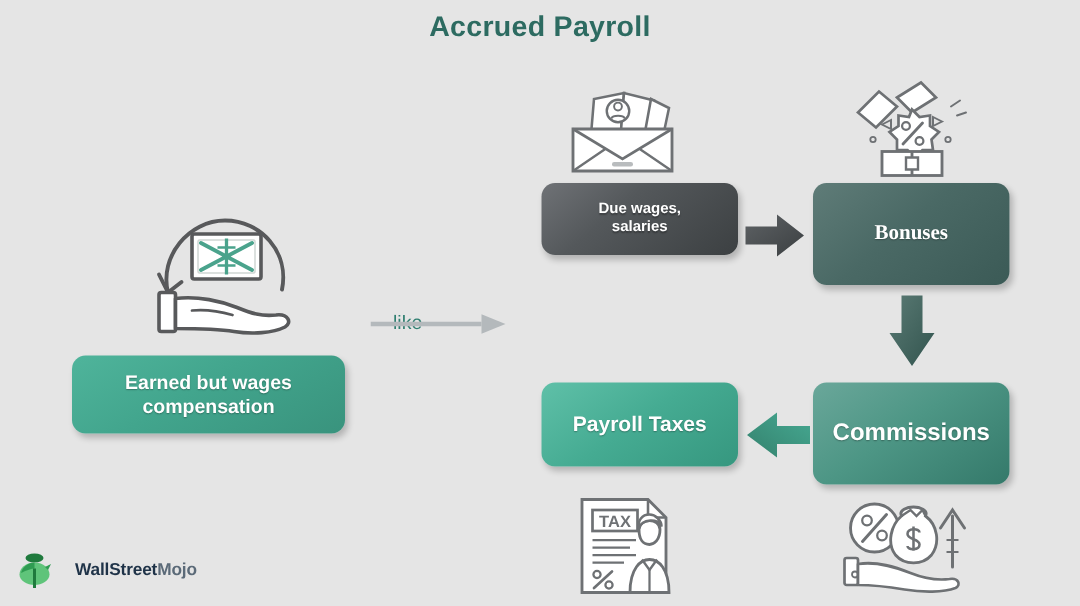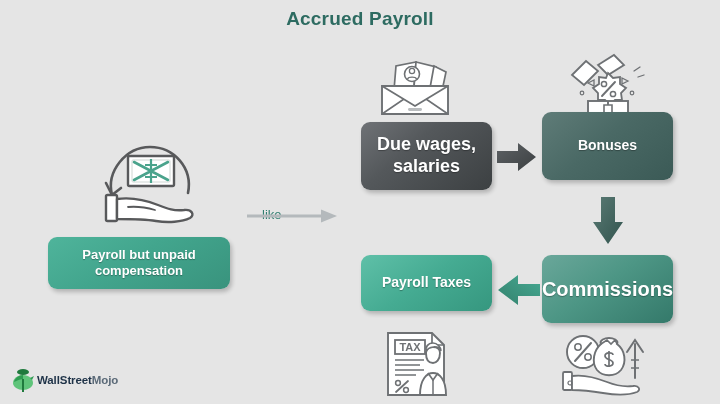--- a/index.html
+++ b/index.html
@@ -57,42 +57,43 @@
     height: 52px;
     font-size: 13px;
     background: linear-gradient(150deg, #4fb49b 0%, #42a58d 45%, #39937d 100%);
   }
 
   
   #node-wages {
     left: 361px;
     top: 122px;
     width: 131px;
-    height: 68px;
-    font-size: 18px;
+    height: 48px;
+    font-size: 10px;
     background: linear-gradient(140deg, #6f7276 0%, #54585b 38%, #3c4042 100%);
   }
 
   
   #node-bonuses {
     left: 542px;
-    top: 112px;
+    top: 122px;
     width: 131px;
     height: 68px;
     font-size: 14px;
     background: linear-gradient(140deg, #5f7c78 0%, #4a6965 45%, #3b5a56 100%);
+    font-family: Liberation Serif, serif;
   }
 
   
   #node-commissions {
     left: 542px;
     top: 255px;
     width: 131px;
     height: 68px;
-    font-size: 20px;
+    font-size: 16px;
     background: linear-gradient(145deg, #6aa79a 0%, #4d9685 45%, #34796a 100%);
   }
 
   
   #node-taxes {
     left: 361px;
     top: 255px;
     width: 131px;
     height: 56px;
     font-size: 14px;
@@ -127,21 +128,21 @@
   #icon-commission-money { left: 561px; top: 330px; }
   #icon-hand-cash        { left: 98px;  top: 131px; }
 
   
   #logo {
     position: absolute;
     left: 12px;
     top: 368px;
     display: flex;
     align-items: center;
-    gap: 3px;
+    gap: 16px;
   }
   #logo-text {
     font-size: 11.5px;
     font-weight: bold;
     color: #1f3348;
     letter-spacing: -0.1px;
     white-space: nowrap;
   }
   #logo-text .mojo { color: #5b6a78; }
 </style>
@@ -164,21 +165,21 @@
     <path d="M47 34 L59 34 M47 46 L59 46" stroke="#4aa38c" stroke-width="1.8"></path>
 
     <rect x="8" y="64" width="11" height="26" rx="1.5" stroke="#58595b" stroke-width="2.4" fill="#ffffff"></rect>
 
     <path d="M19 68 C34 66 50 70 60 74 C70 78 76 80 86 79 C94 78 97 84 92 87
              C84 91 70 92 58 90 C46 88 34 88 19 88 Z" stroke="#58595b" stroke-width="2.4" fill="#ffffff" stroke-linejoin="round"></path>
     <path d="M30 76 C40 75 50 77 57 79" stroke="#58595b" stroke-width="1.8" stroke-linecap="round" fill="none"></path>
   </svg>
 
   <div class="node" id="node-earned">
-    <span>Payroll but unpaid compensation</span>
+    <span>Earned but wages compensation</span>
   </div>
 
   <div id="like-label">like</div>
   <svg class="arrow-svg" id="like-arrow" width="92" height="18" viewBox="0 0 92 18" fill="none">
     <path d="M0 9 H74" stroke="#b4b9bc" stroke-width="3"></path>
     <path d="M74 2.5 L90 9 L74 15.5 Z" fill="#b4b9bc"></path>
   </svg>
 
   <svg class="line-icon" id="icon-wages-envelope" width="82" height="62" viewBox="0 0 82 62" fill="none">
 

